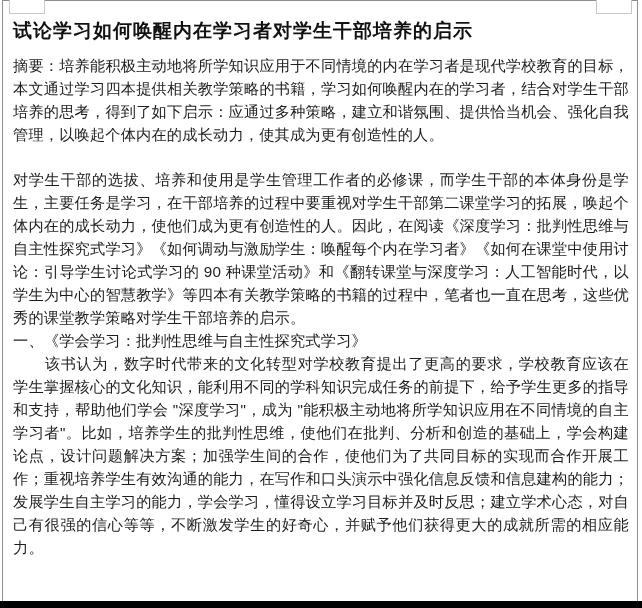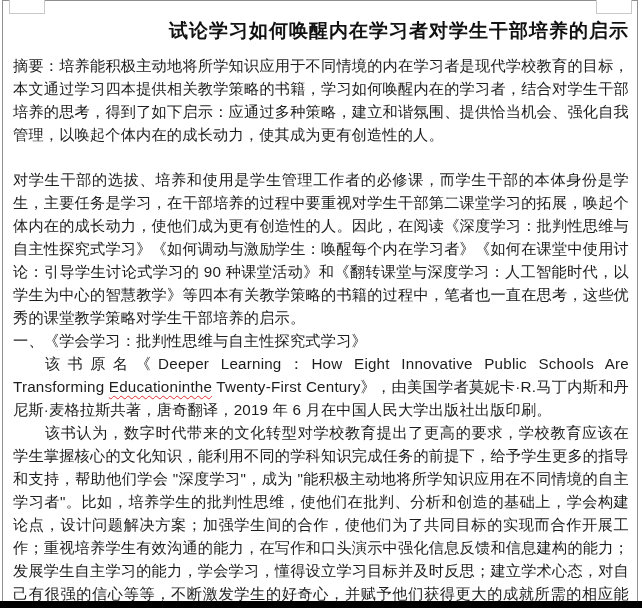--- a/index.html
+++ b/index.html
@@ -53,21 +53,21 @@
     left: 13px;
     right: 13px;
     top: 12px;
     color: #1d1d1d;
   }
   .doc-title {
     margin: 6px 0 10px 0;
     font-size: 19px;
     line-height: 26px;
     font-weight: 600;
-    text-align: right;
+    text-align: left;
     letter-spacing: 1px;
     color: #111111;
   }
   .para {
     margin: 0;
     font-size: 15.2px;
     line-height: 23px;
     letter-spacing: 0.2px;
     text-align: justify;
     color: #1d1d1d;
@@ -94,21 +94,20 @@
   <div class="content">
 
     <h1 class="doc-title">试论学习如何唤醒内在学习者对学生干部培养的启示</h1>
 
     <p class="para abstract">摘要：培养能积极主动地将所学知识应用于不同情境的内在学习者是现代学校教育的目标，本文通过学习四本提供相关教学策略的书籍，学习如何唤醒内在的学习者，结合对学生干部培养的思考，得到了如下启示：应通过多种策略，建立和谐氛围、提供恰当机会、强化自我管理，以唤起个体内在的成长动力，使其成为更有创造性的人。</p>
 
     <p class="para">对学生干部的选拔、培养和使用是学生管理工作者的必修课，而学生干部的本体身份是学生，主要任务是学习，在干部培养的过程中要重视对学生干部第二课堂学习的拓展，唤起个体内在的成长动力，使他们成为更有创造性的人。因此，在阅读《深度学习：批判性思维与自主性探究式学习》《如何调动与激励学生：唤醒每个内在学习者》《如何在课堂中使用讨论：引导学生讨论式学习的 90 种课堂活动》和《翻转课堂与深度学习：人工智能时代，以学生为中心的智慧教学》等四本有关教学策略的书籍的过程中，笔者也一直在思考，这些优秀的课堂教学策略对学生干部培养的启示。</p>
 
     <p class="para">一、《学会学习：批判性思维与自主性探究式学习》</p>
 
-    <p class="para indent"><span>该书原名《Deeper Learning：How Eight Innovative Public Schools Are Transforming </span><span class="misspelled">Educationinthe</span><span> Twenty-First Century》，由美国学者莫妮卡·R.马丁内斯和丹尼斯·麦格拉斯共著，唐奇翻译，2019 年 6 月在中国人民大学出版社出版印刷。</span></p>
 
     <p class="para indent">该书认为，数字时代带来的文化转型对学校教育提出了更高的要求，学校教育应该在学生掌握核心的文化知识，能利用不同的学科知识完成任务的前提下，给予学生更多的指导和支持，帮助他们学会 "深度学习"，成为 "能积极主动地将所学知识应用在不同情境的自主学习者"。比如，培养学生的批判性思维，使他们在批判、分析和创造的基础上，学会构建论点，设计问题解决方案；加强学生间的合作，使他们为了共同目标的实现而合作开展工作；重视培养学生有效沟通的能力，在写作和口头演示中强化信息反馈和信息建构的能力；发展学生自主学习的能力，学会学习，懂得设立学习目标并及时反思；建立学术心态，对自己有很强的信心等等，不断激发学生的好奇心，并赋予他们获得更大的成就所需的相应能力。</p>
 
   </div>
 
   <div class="bottom-bar"></div>
 
 </div>
 
 </body></html>

